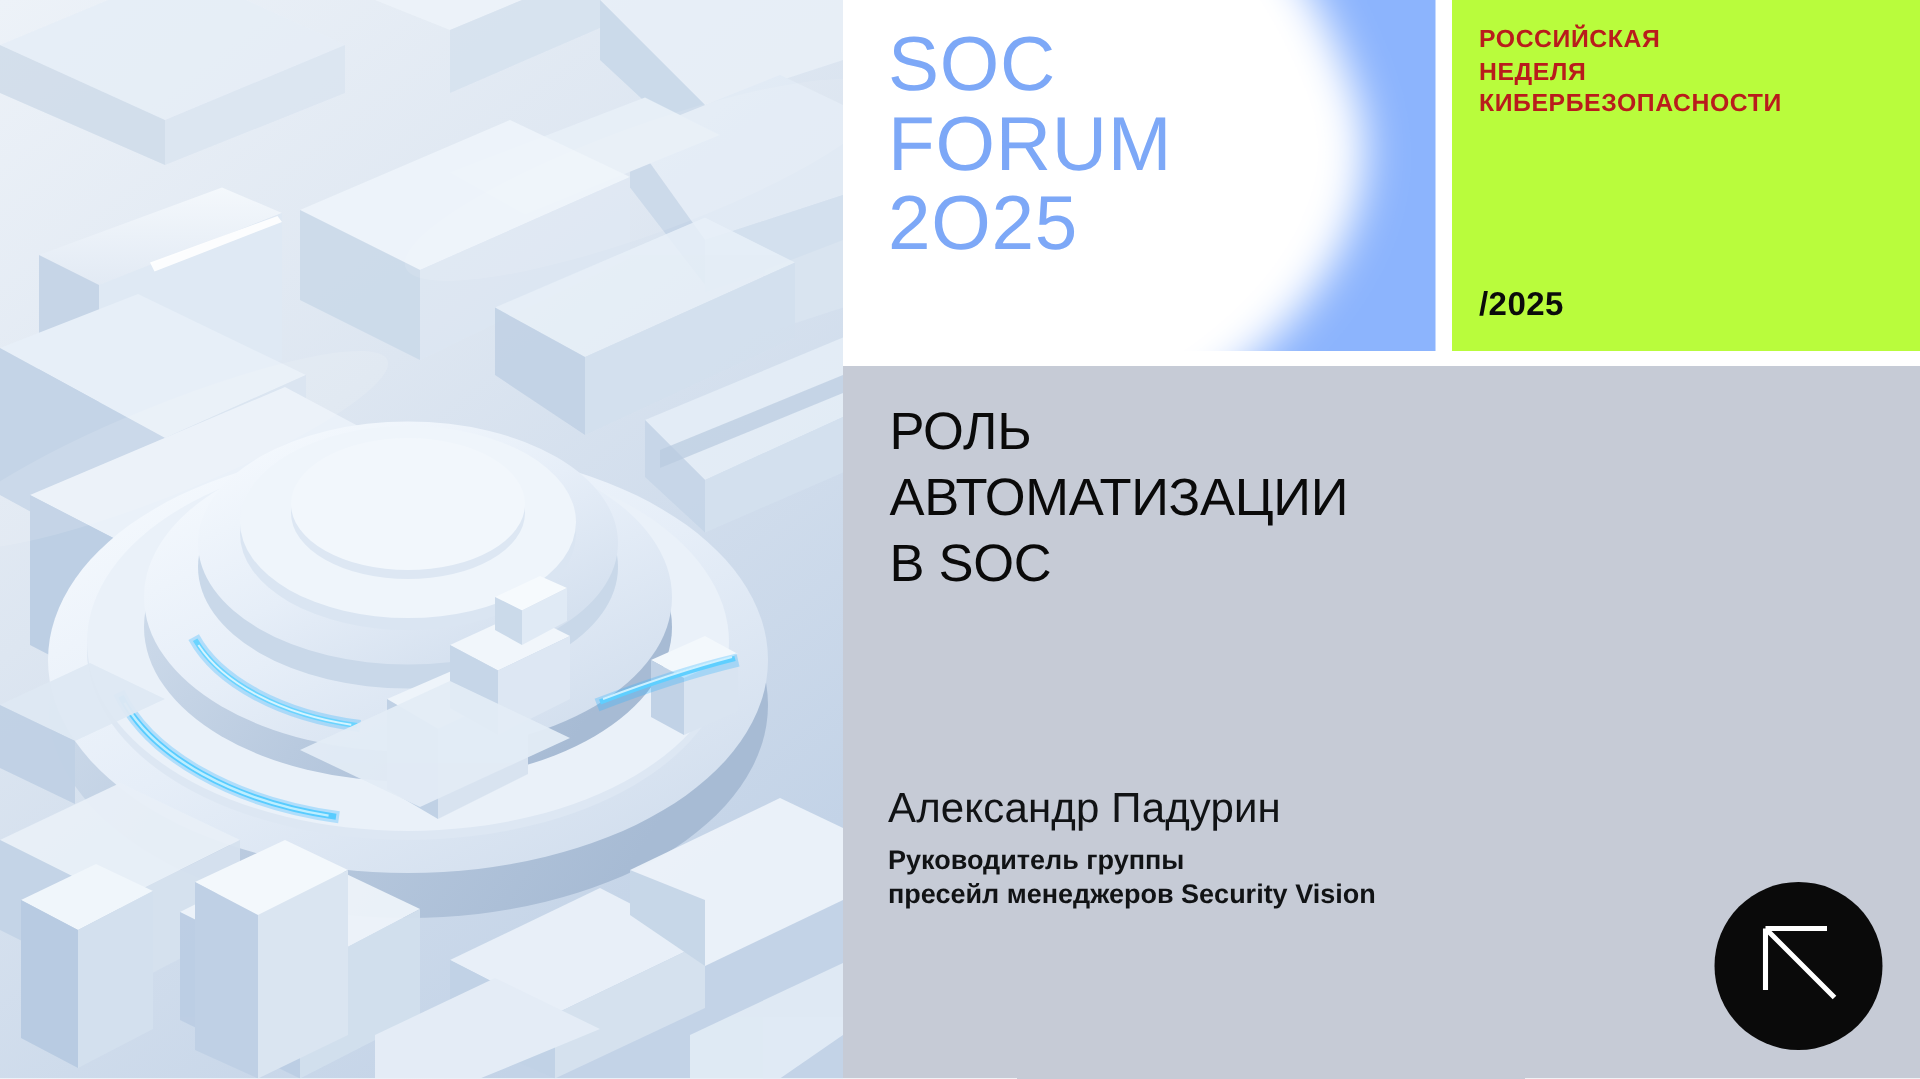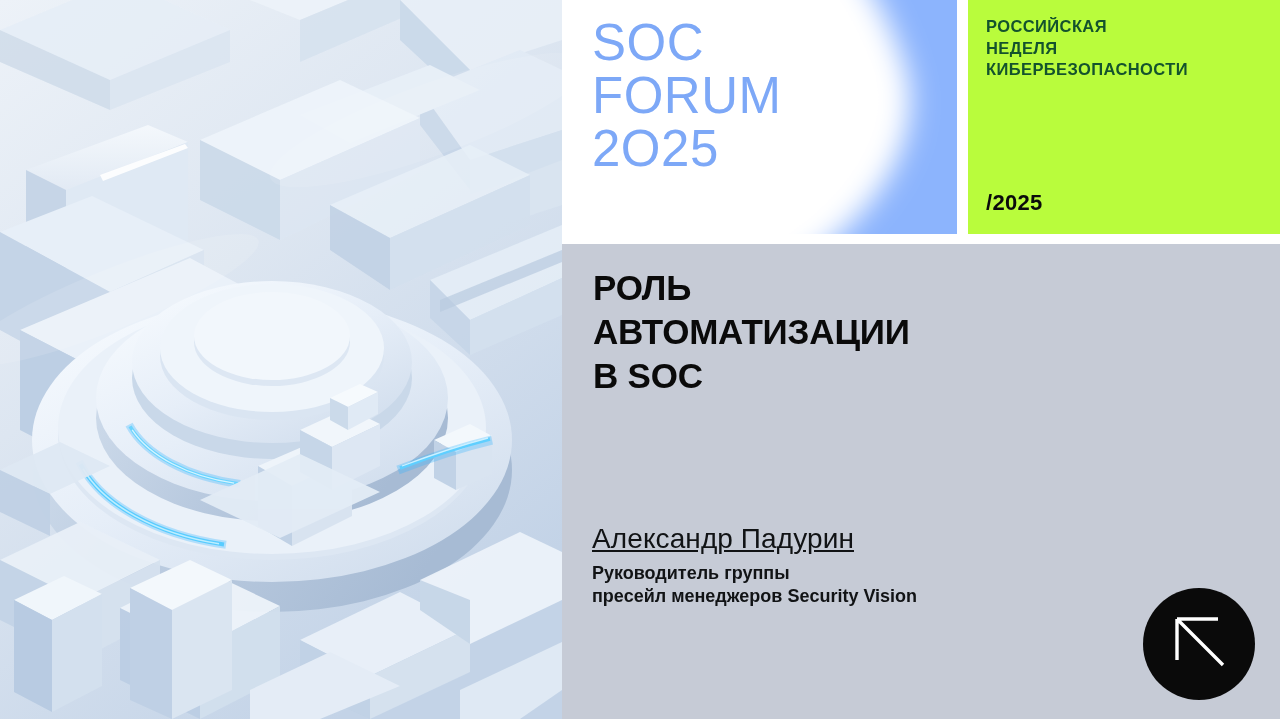--- a/index.html
+++ b/index.html
@@ -51,21 +51,21 @@
     white-space:pre-line;
   }
 
   
   .green-panel {
     position:absolute; left:968px; top:0; width:312px; height:234px;
     background:#b9fc3c;
   }
   .green-lines {
     position:absolute; left:18px; top:16px;
-    color:#14532d;
+    color:#b91c1c;
     font-size:16.5px;
     line-height:21.5px;
     font-weight:bold;
     letter-spacing:0.4px;
     white-space:pre-line;
   }
   .green-year {
     position:absolute; left:18px; top:190px;
     color:#0b0b0b;
     font-size:22px;
@@ -76,32 +76,31 @@
   
   .gray-panel {
     position:absolute; left:562px; top:244px; width:718px; height:475px;
     background:#c6cbd6; overflow:hidden;
   }
   .slide-title {
     position:absolute; left:31px; top:22px;
     color:#0a0a0a;
     font-size:35px;
     line-height:44px;
-    font-weight:bold;
+    font-weight:normal;
     letter-spacing:-0.2px;
     white-space:pre-line;
   }
   .speaker-name {
     position:absolute; left:30px; top:279px;
     color:#111315;
     font-size:28px;
     line-height:32px;
     font-weight:400;
     letter-spacing:0.1px;
-    text-decoration:underline;
   }
   .speaker-role {
     position:absolute; left:30px; top:318px;
     color:#111315;
     font-size:18px;
     line-height:23px;
     font-weight:700;
     white-space:pre-line;
   }
 

